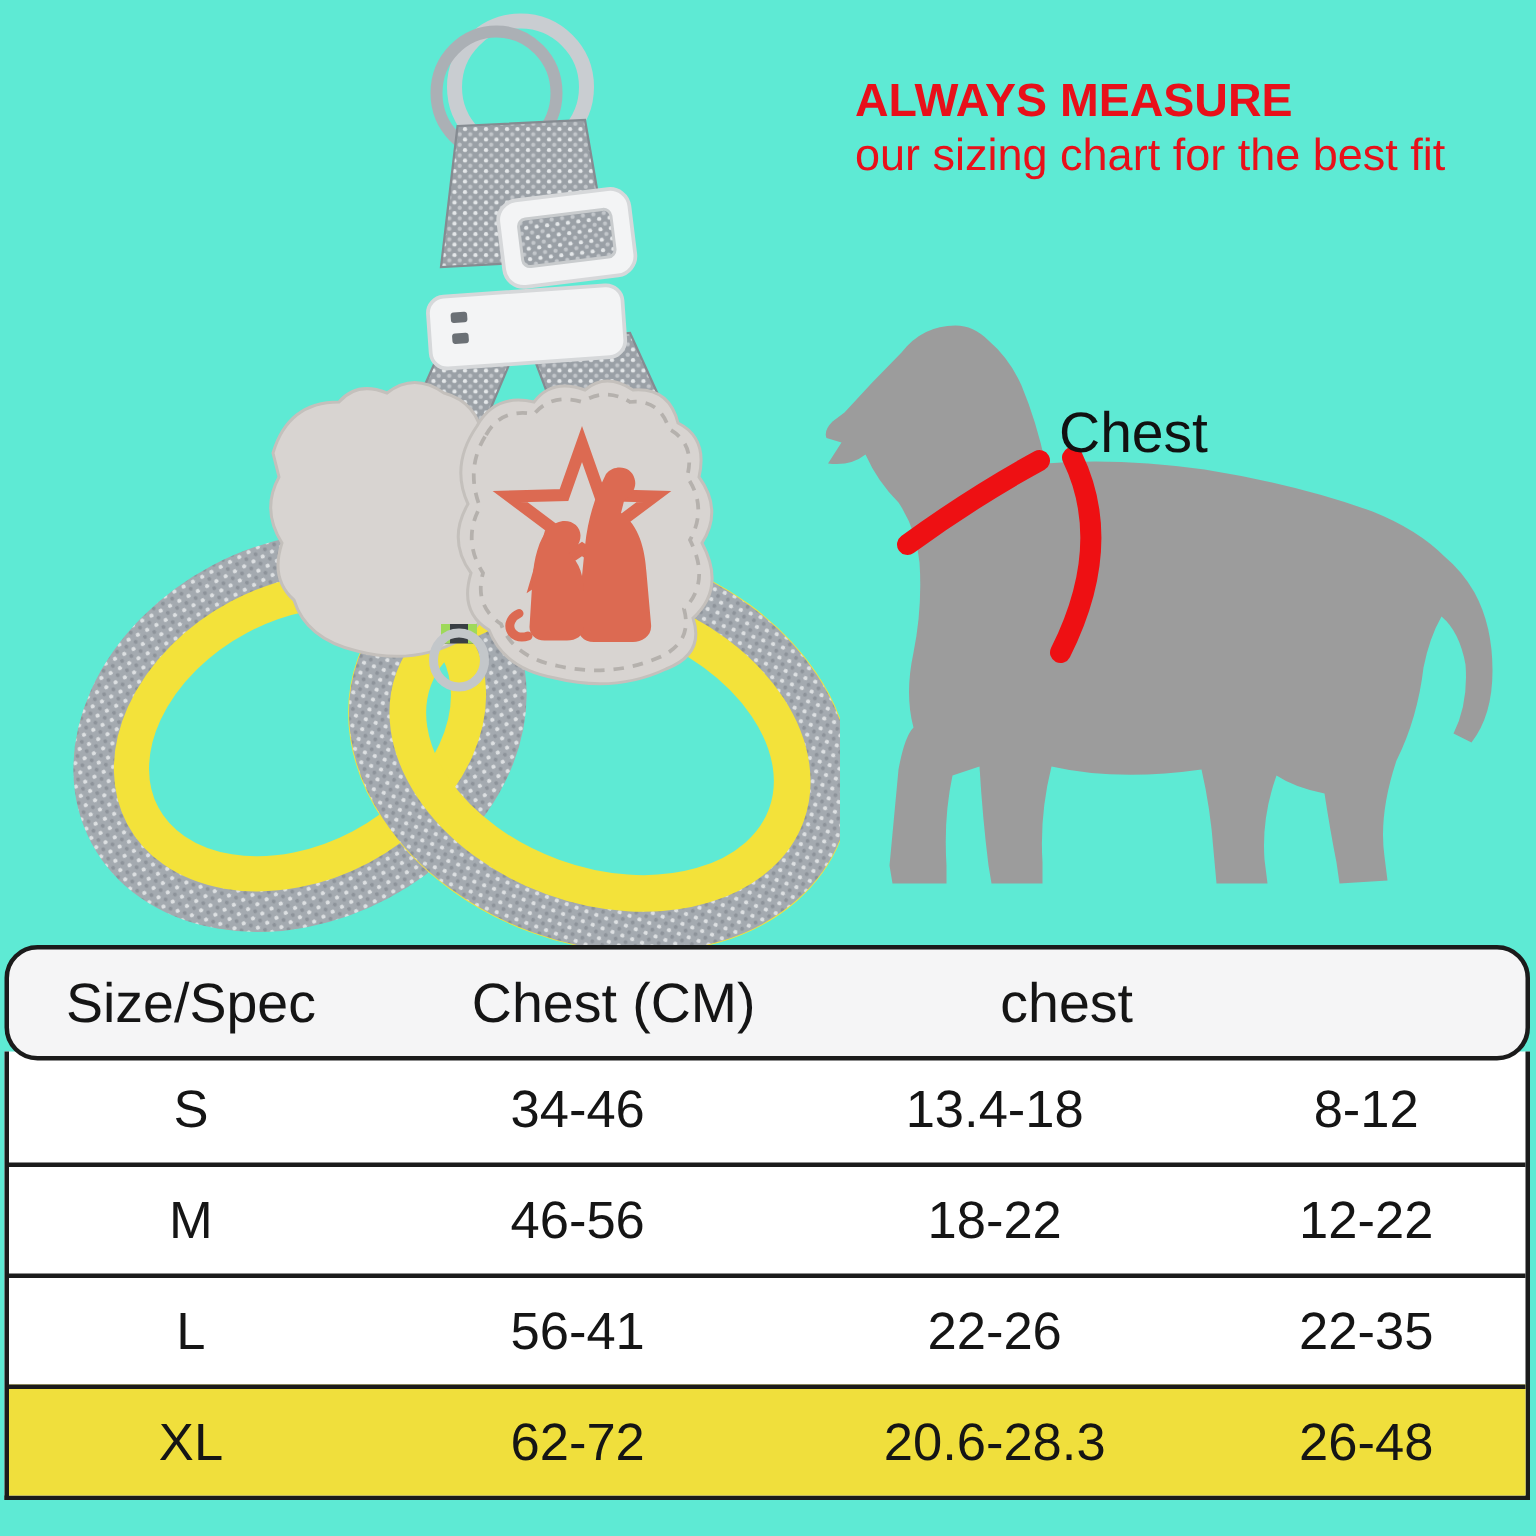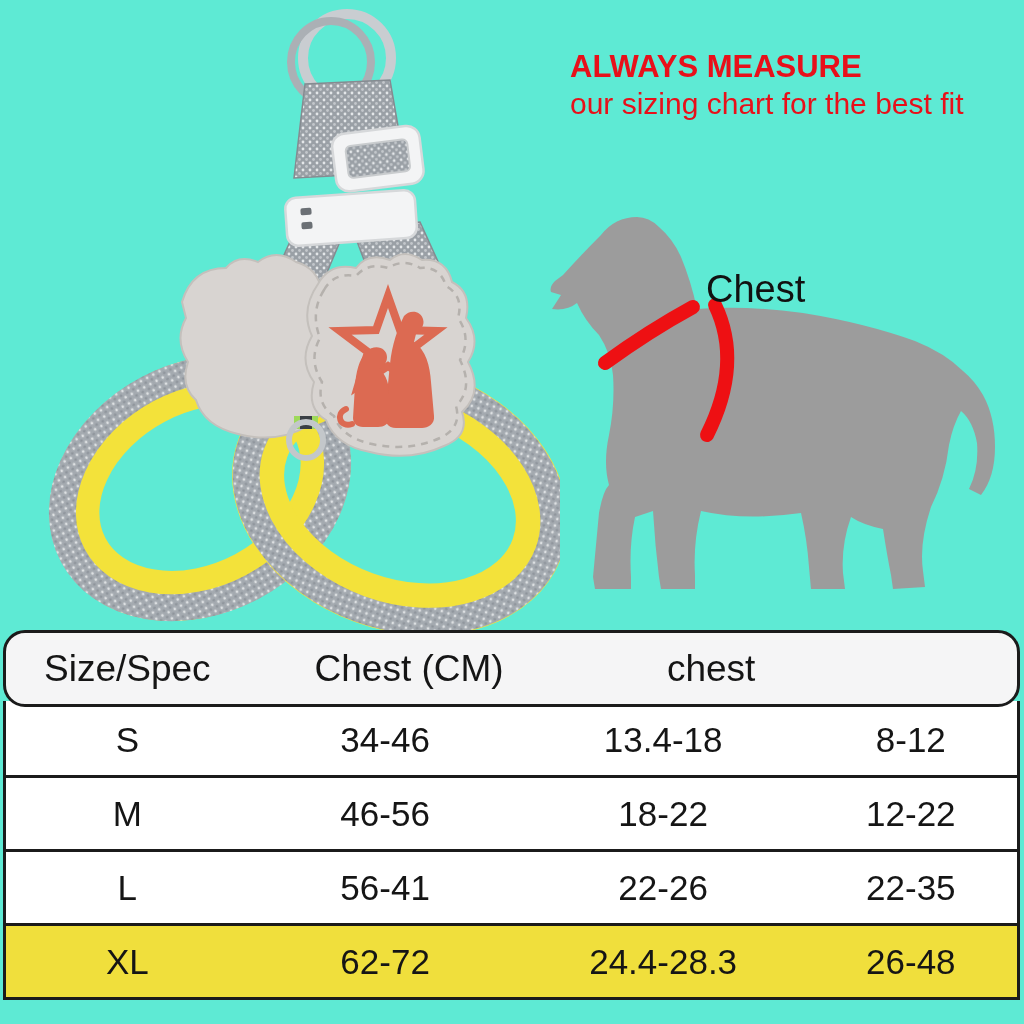--- a/index.html
+++ b/index.html
@@ -158,19 +158,19 @@
       </div>
       <div class="chart-row chart-grid">
         <div>L</div>
         <div>56-41</div>
         <div>22-26</div>
         <div>22-35</div>
       </div>
       <div class="chart-row chart-grid highlight">
         <div>XL</div>
         <div>62-72</div>
-        <div>24.4-28.3</div>
+        <div>20.6-28.3</div>
         <div>26-48</div>
       </div>
     </div>
   </div>
 
 </div>
 
 </body></html>

